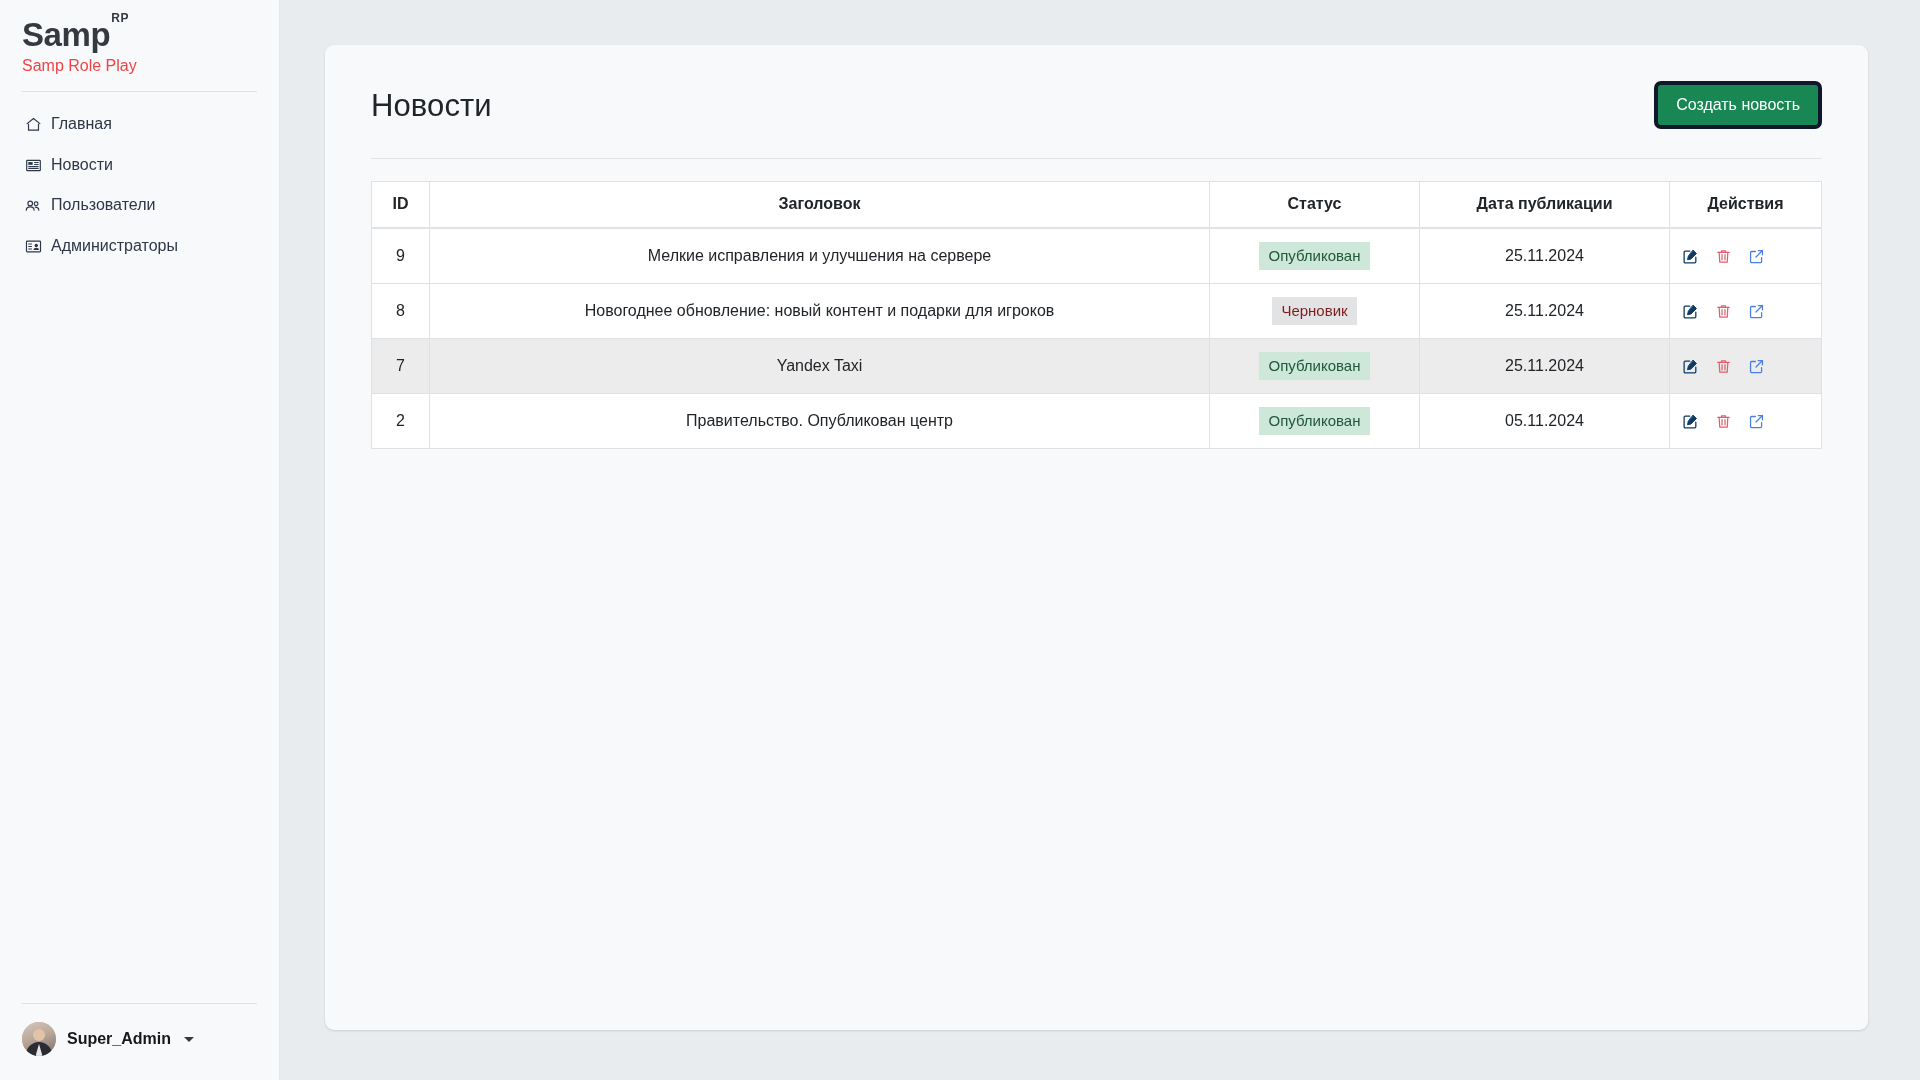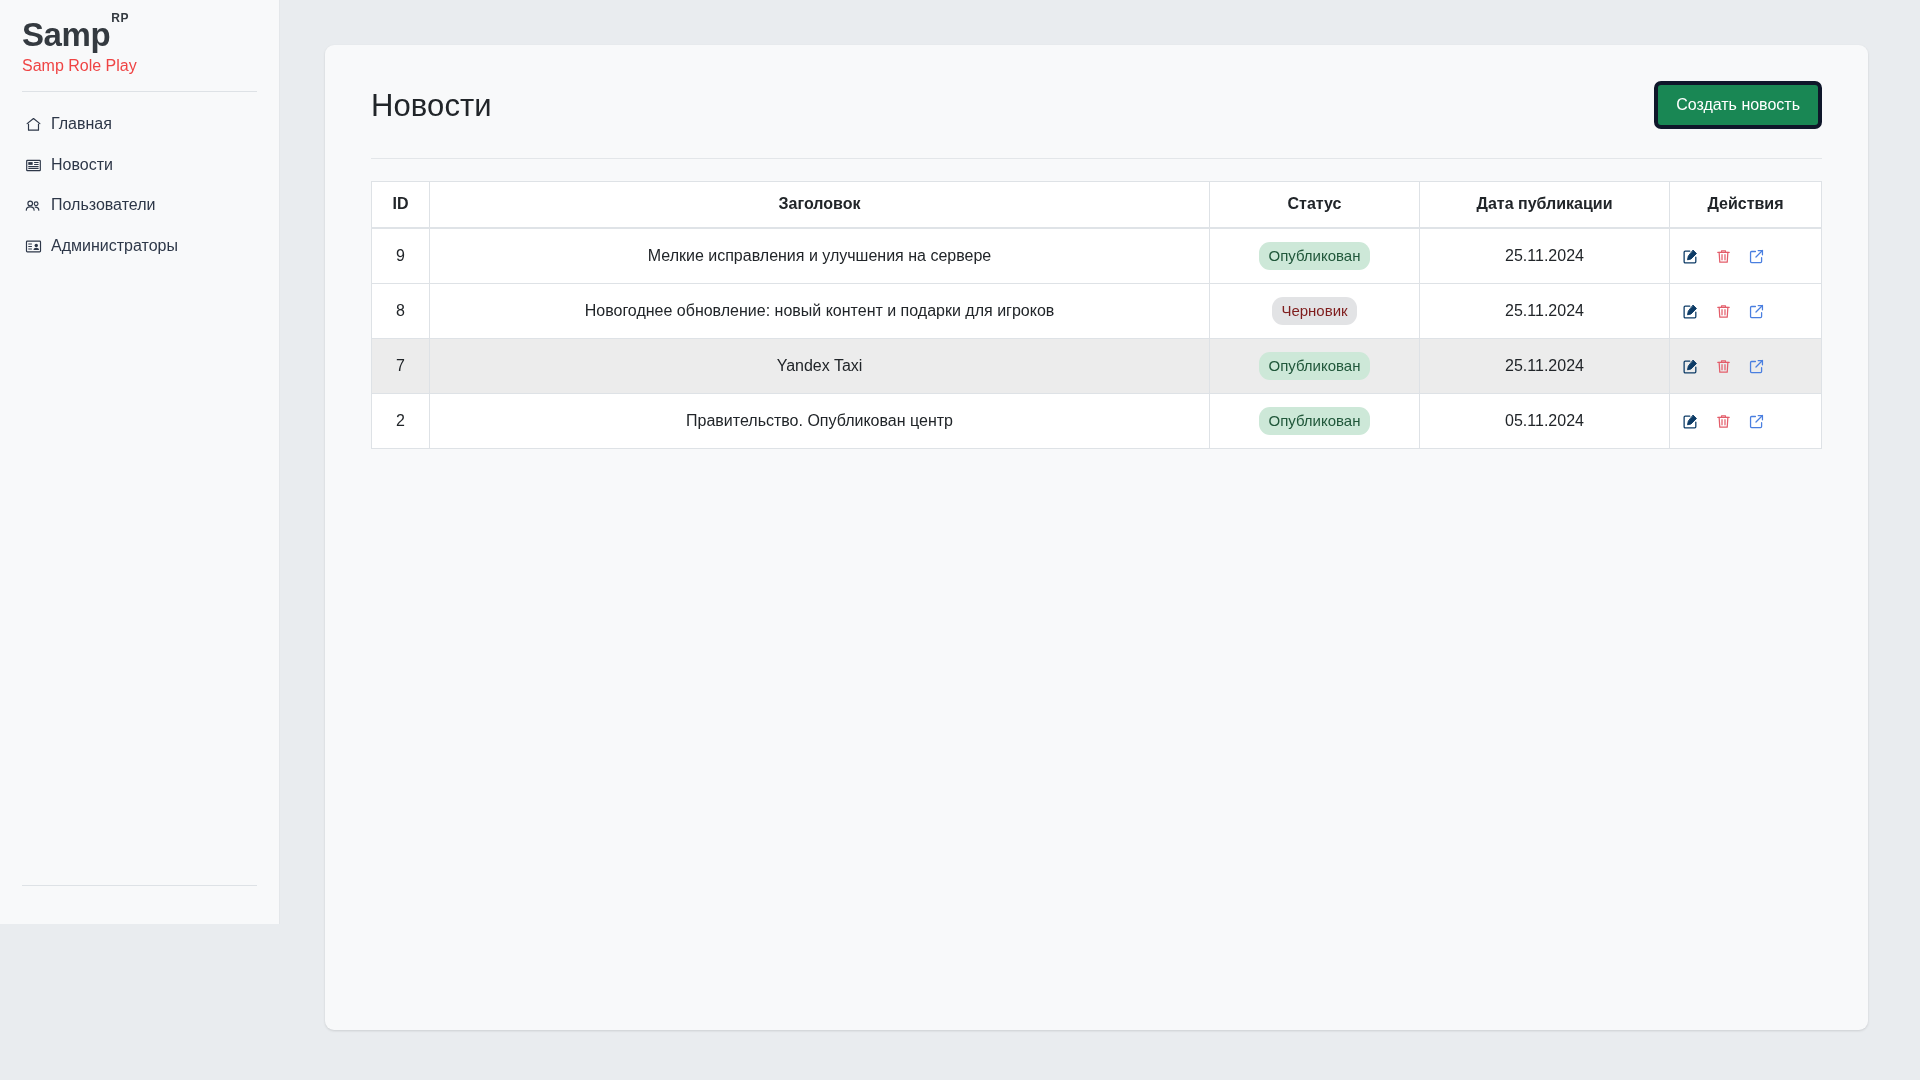--- a/index.html
+++ b/index.html
@@ -15,21 +15,21 @@
     color: #212529;
     font-size: 16px;
     -webkit-font-smoothing: antialiased;
   }
   .app { display: flex; width: 1920px; height: 1080px; }
 
   
   .sidebar {
     width: 280px;
     min-width: 280px;
-    height: 924px;
+    height: 1080px;
     background: #f8f9fa;
     border-right: 1px solid #e4e7ea;
     display: flex;
     flex-direction: column;
     position: relative;
   }
   .brand { padding: 18px 22px 0 22px; }
   .brand-title {
     font-size: 33px;
     font-weight: 700;
@@ -218,21 +218,21 @@
   tbody tr.row-hover td { background: #ececec; }
   .col-id       { width: 58px; }
   .col-title    { width: auto; }
   .col-status   { width: 210px; }
   .col-date     { width: 250px; }
   .col-actions  { width: 152px; }
 
   .badge {
     display: inline-block;
     padding: 5px 9px;
-    border-radius: 11px;
+    border-radius: 0;
     font-size: 15px;
     line-height: 1.2;
     white-space: nowrap;
   }
   .badge.published {
     background: #cde8d8;
     color: #20573a;
   }
   .badge.draft {
     background: #e2e3e5;
@@ -316,20 +316,30 @@
             <path d="M3.1 5.6h3.4M3.1 8h3.4M3.1 10.4h3.4" stroke-width="1"></path>
           </svg>
         </span>
         <span>Администраторы</span>
       </a>
 
     </nav>
 
     <div class="sidebar-footer">
       <div class="footer-divider"></div>
+      <div class="user-row">
+        <span class="avatar">
+          <span class="av-bg"></span>
+            <span class="av-head"></span>
+            <span class="av-body"></span>
+            <span class="av-shirt"></span>
+        </span>
+        <span class="user-name">Super_Admin</span>
+        <span class="caret-down"></span>
+      </div>
     </div>
 
   </aside>
 
   <main class="main">
     <section class="card">
 
       <div class="card-header">
         <h1 class="page-title">Новости</h1>
         <button class="btn-primary">Создать новость</button>

